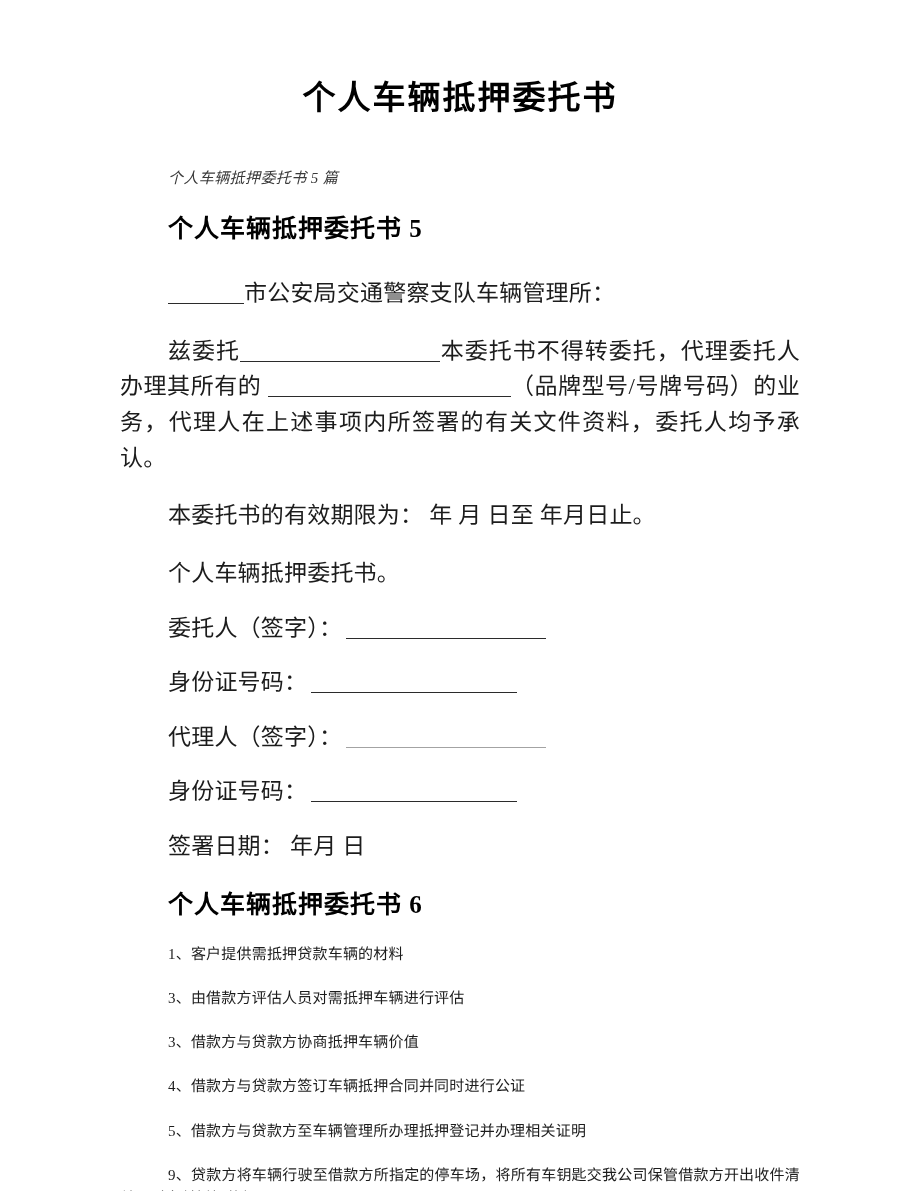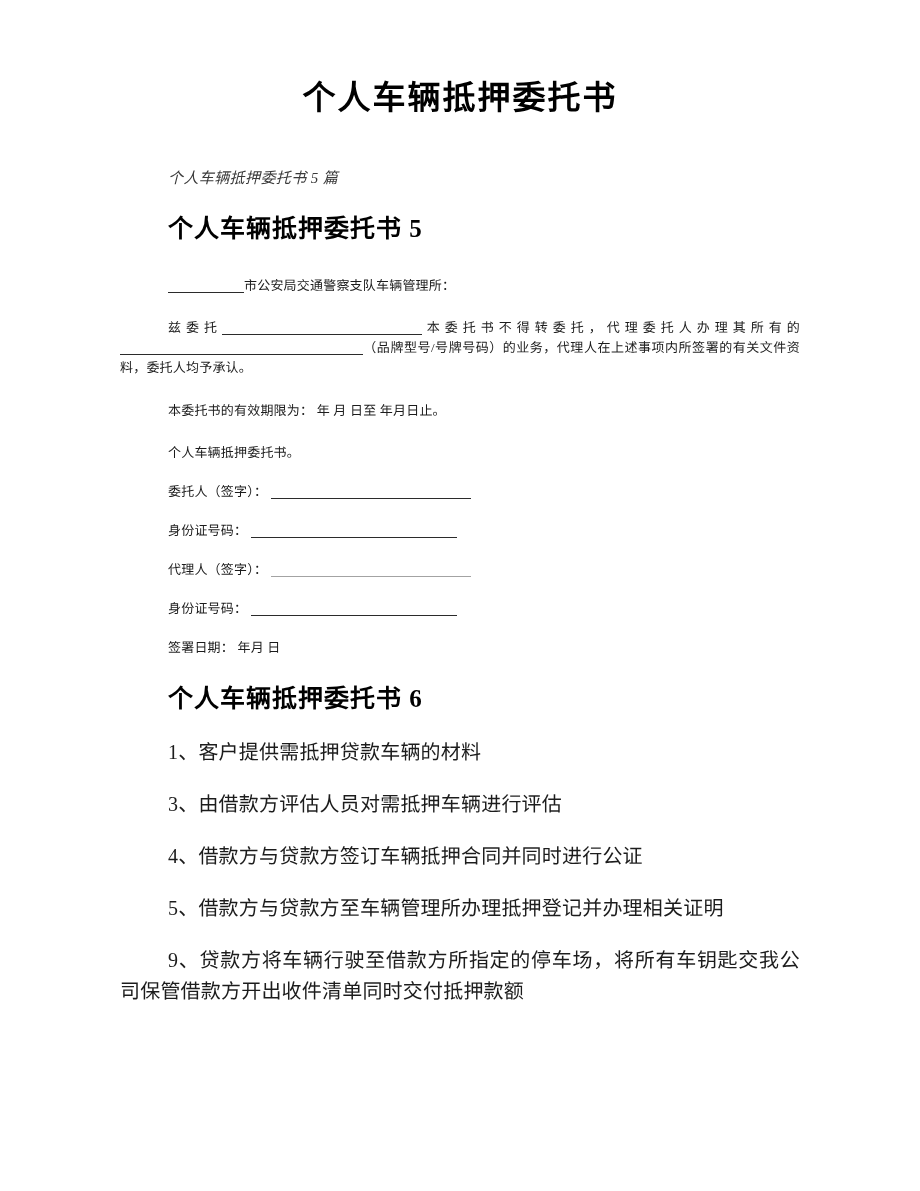--- a/index.html
+++ b/index.html
@@ -59,21 +59,21 @@
     font-weight: bold;
     letter-spacing: 1px;
     line-height: 1.4;
     color: #000000;
   }
 
   
   .para {
     margin: 0;
     padding-top: 22px;
-    font-size: 13px;
+    font-size: 23px;
     line-height: 1.55;
     color: #1c1c1c;
     text-align: justify;
     text-justify: inter-ideograph;
     letter-spacing: 0.2px;
   }
   .para.indent {
     text-indent: 48px;
   }
   .para.tight {
@@ -81,21 +81,21 @@
   }
   .para.first-after-heading {
     padding-top: 30px;
   }
 
   
   .list-item {
     margin: 0;
     padding-top: 21px;
     padding-left: 48px;
-    font-size: 20px;
+    font-size: 15px;
     line-height: 1.55;
     color: #1c1c1c;
     letter-spacing: 0.2px;
   }
   .list-item.wrap {
     padding-left: 0;
     text-indent: 48px;
     text-align: justify;
     text-justify: inter-ideograph;
   }
@@ -172,20 +172,21 @@
   <p class="para indent tight">
     <span>签署日期：</span><span> 年月  日</span>
   </p>
 
   <h2 class="section-heading">个人车辆抵押委托书 6</h2>
 
   <p class="list-item">1、客户提供需抵押贷款车辆的材料</p>
 
   <p class="list-item">3、由借款方评估人员对需抵押车辆进行评估</p>
 
+  <p class="list-item">3、借款方与贷款方协商抵押车辆价值</p>
 
   <p class="list-item">4、借款方与贷款方签订车辆抵押合同并同时进行公证</p>
 
   <p class="list-item">5、借款方与贷款方至车辆管理所办理抵押登记并办理相关证明</p>
 
   <p class="list-item wrap">9、贷款方将车辆行驶至借款方所指定的停车场，将所有车钥匙交我公司保管借款方开出收件清单同时交付抵押款额</p>
 
 </div>
 
 </body></html>

